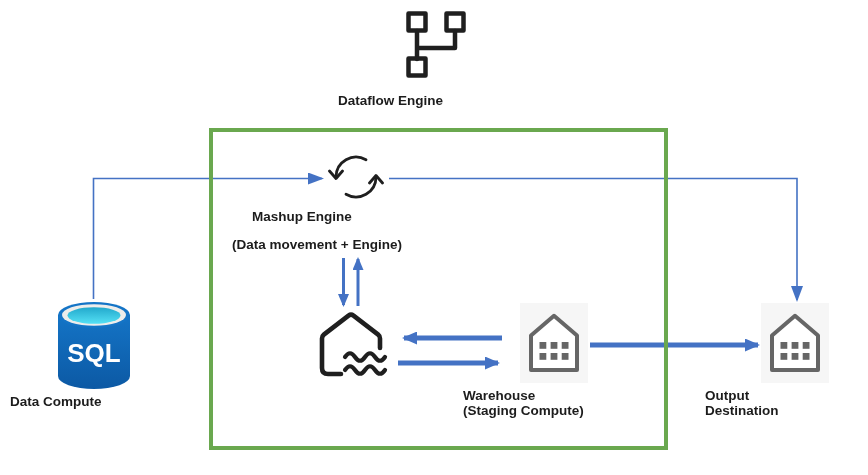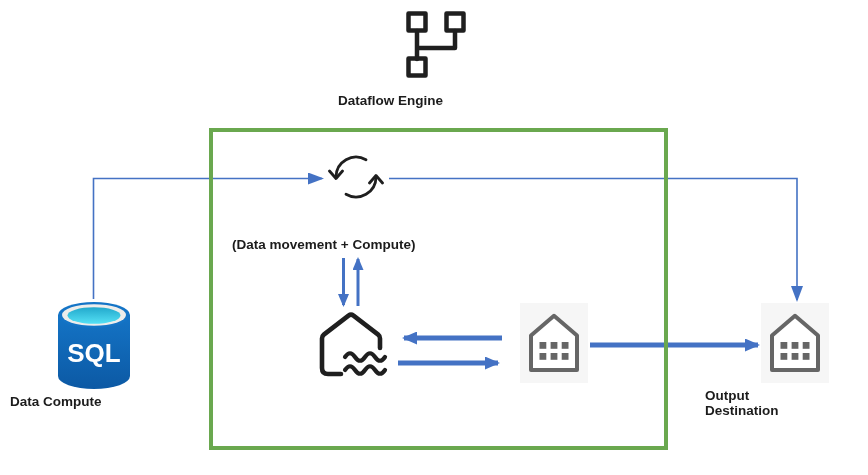--- a/index.html
+++ b/index.html
@@ -83,40 +83,43 @@
     <rect class="ink-stroke" stroke-width="4.5" x="4.5" y="49.5" width="17" height="17" fill="#fff"></rect>
   </svg>
   <div class="lbl" style="left:338px;top:93px;width:200px;">Dataflow Engine</div>
 
   <svg class="icon-abs" style="left:328px;top:149px;" width="56" height="56" viewBox="0 0 56 56">
     <path class="ink-stroke" stroke-width="2.8" d="M38 10.7 A20 20 0 0 0 8 28"></path>
     <path class="ink-stroke" stroke-width="2.8" d="M1.5 22 L8 29.5 L14.5 22"></path>
     <path class="ink-stroke" stroke-width="2.8" d="M18 45.3 A20 20 0 0 0 48 28"></path>
     <path class="ink-stroke" stroke-width="2.8" d="M41.5 34 L48 26.5 L54.5 34"></path>
   </svg>
-  <div class="lbl" style="left:232px;top:237px;width:240px;">(Data movement + Compute)</div>
+  <div class="lbl" style="left:252px;top:209px;width:200px;">Mashup Engine</div>
+  <div class="lbl" style="left:232px;top:237px;width:240px;">(Data movement + Engine)</div>
 
   <svg class="icon-abs" style="left:314px;top:311px;" width="78" height="70" viewBox="0 0 78 70">
     <path class="ink-stroke" stroke-width="4.6" d="M27 63 H14 Q8 63 8 57 V27.5 Q8 25 9.8 23.6 L34.5 4.6 Q37 2.8 39.5 4.6 L64.2 23.6 Q66 25 66 27.5 V37"></path>
     <path class="ink-stroke" stroke-width="4.2" d="M31 46 Q36 38.5 41 46 T51 46 T61 46 T71 46"></path>
     <path class="ink-stroke" stroke-width="4.2" d="M31 59 Q36 51.5 41 59 T51 59 T61 59 T71 59"></path>
   </svg>
 
   <div class="node-bg" style="left:520px;top:303px;">
     <svg width="56" height="64" viewBox="0 0 56 64">
       <path class="house-stroke" d="M5 59 V24.5 L28 4.8 L51 24.5 V59 Z"></path>
       <rect class="house-dot" x="13.5" y="31" width="6.8" height="6.8"></rect>
       <rect class="house-dot" x="24.6" y="31" width="6.8" height="6.8"></rect>
       <rect class="house-dot" x="35.7" y="31" width="6.8" height="6.8"></rect>
       <rect class="house-dot" x="13.5" y="42" width="6.8" height="6.8"></rect>
       <rect class="house-dot" x="24.6" y="42" width="6.8" height="6.8"></rect>
       <rect class="house-dot" x="35.7" y="42" width="6.8" height="6.8"></rect>
     </svg>
   </div>
   <div class="lbl" style="left:463px;top:388px;width:180px;">
+    <div>Warehouse</div>
+    <div>(Staging Compute)</div>
   </div>
 
   <div class="node-bg" style="left:761px;top:303px;">
     <svg width="56" height="64" viewBox="0 0 56 64">
       <path class="house-stroke" d="M5 59 V24.5 L28 4.8 L51 24.5 V59 Z"></path>
       <rect class="house-dot" x="13.5" y="31" width="6.8" height="6.8"></rect>
       <rect class="house-dot" x="24.6" y="31" width="6.8" height="6.8"></rect>
       <rect class="house-dot" x="35.7" y="31" width="6.8" height="6.8"></rect>
       <rect class="house-dot" x="13.5" y="42" width="6.8" height="6.8"></rect>
       <rect class="house-dot" x="24.6" y="42" width="6.8" height="6.8"></rect>

